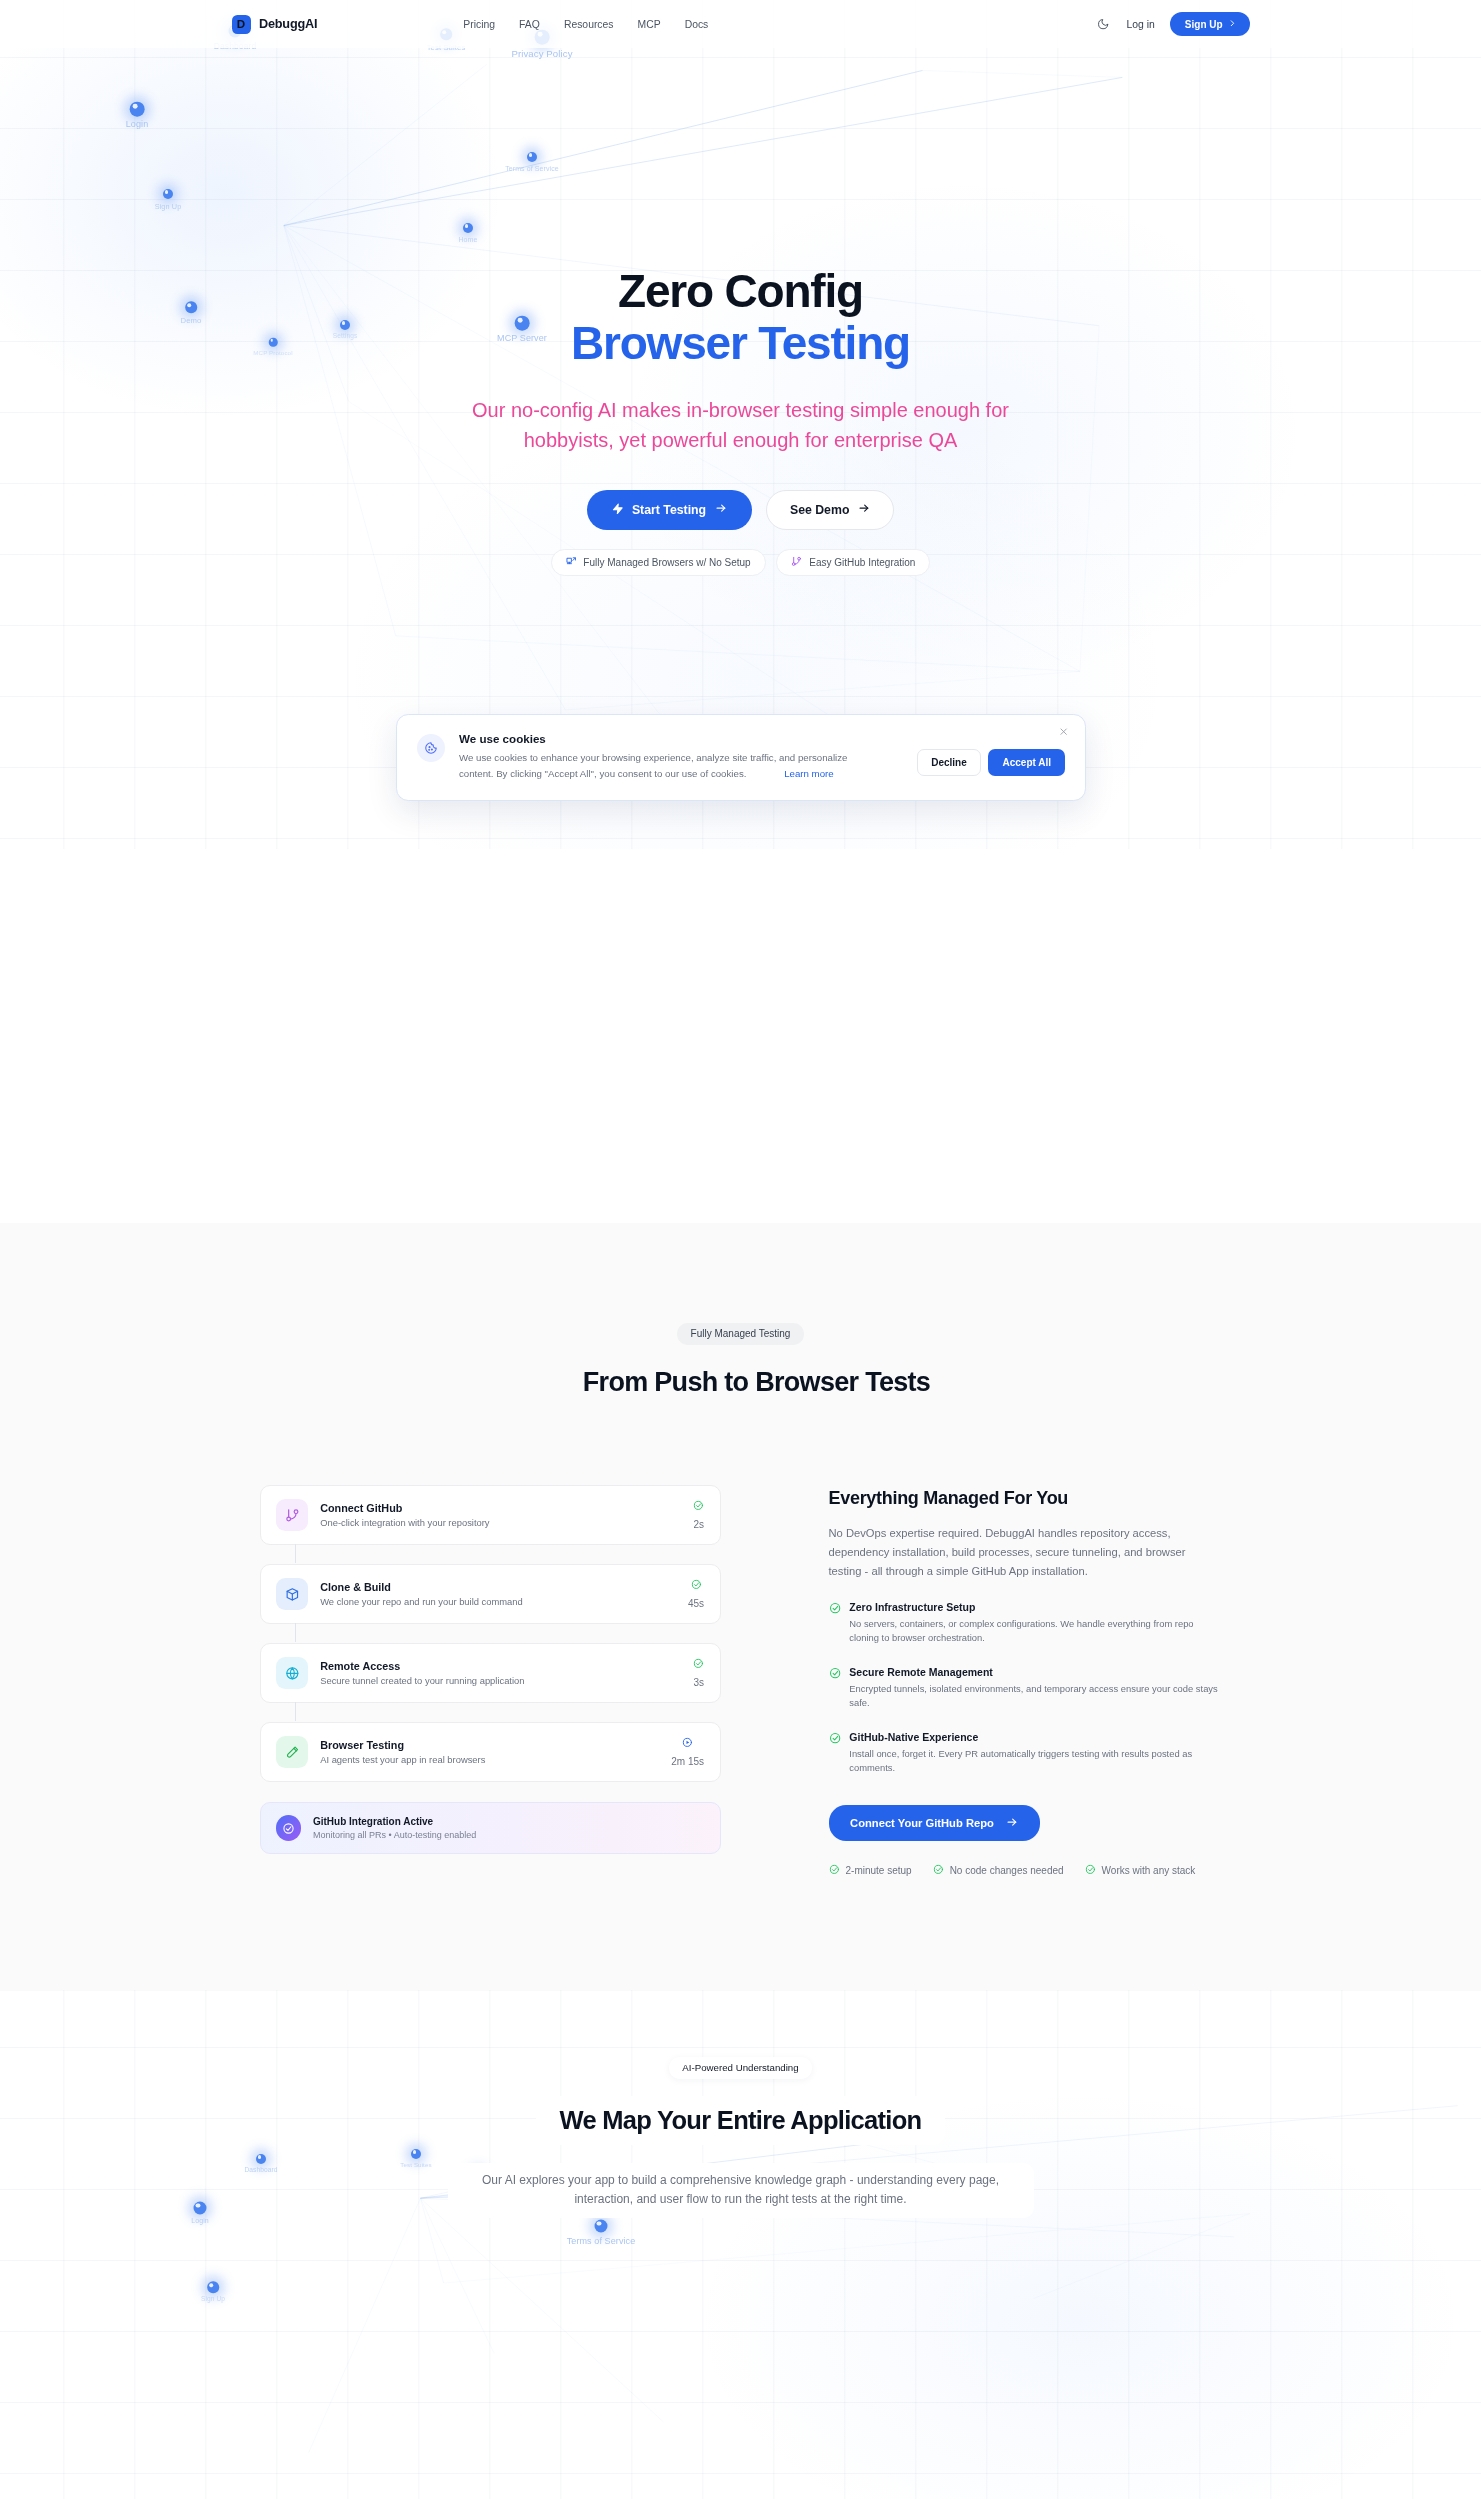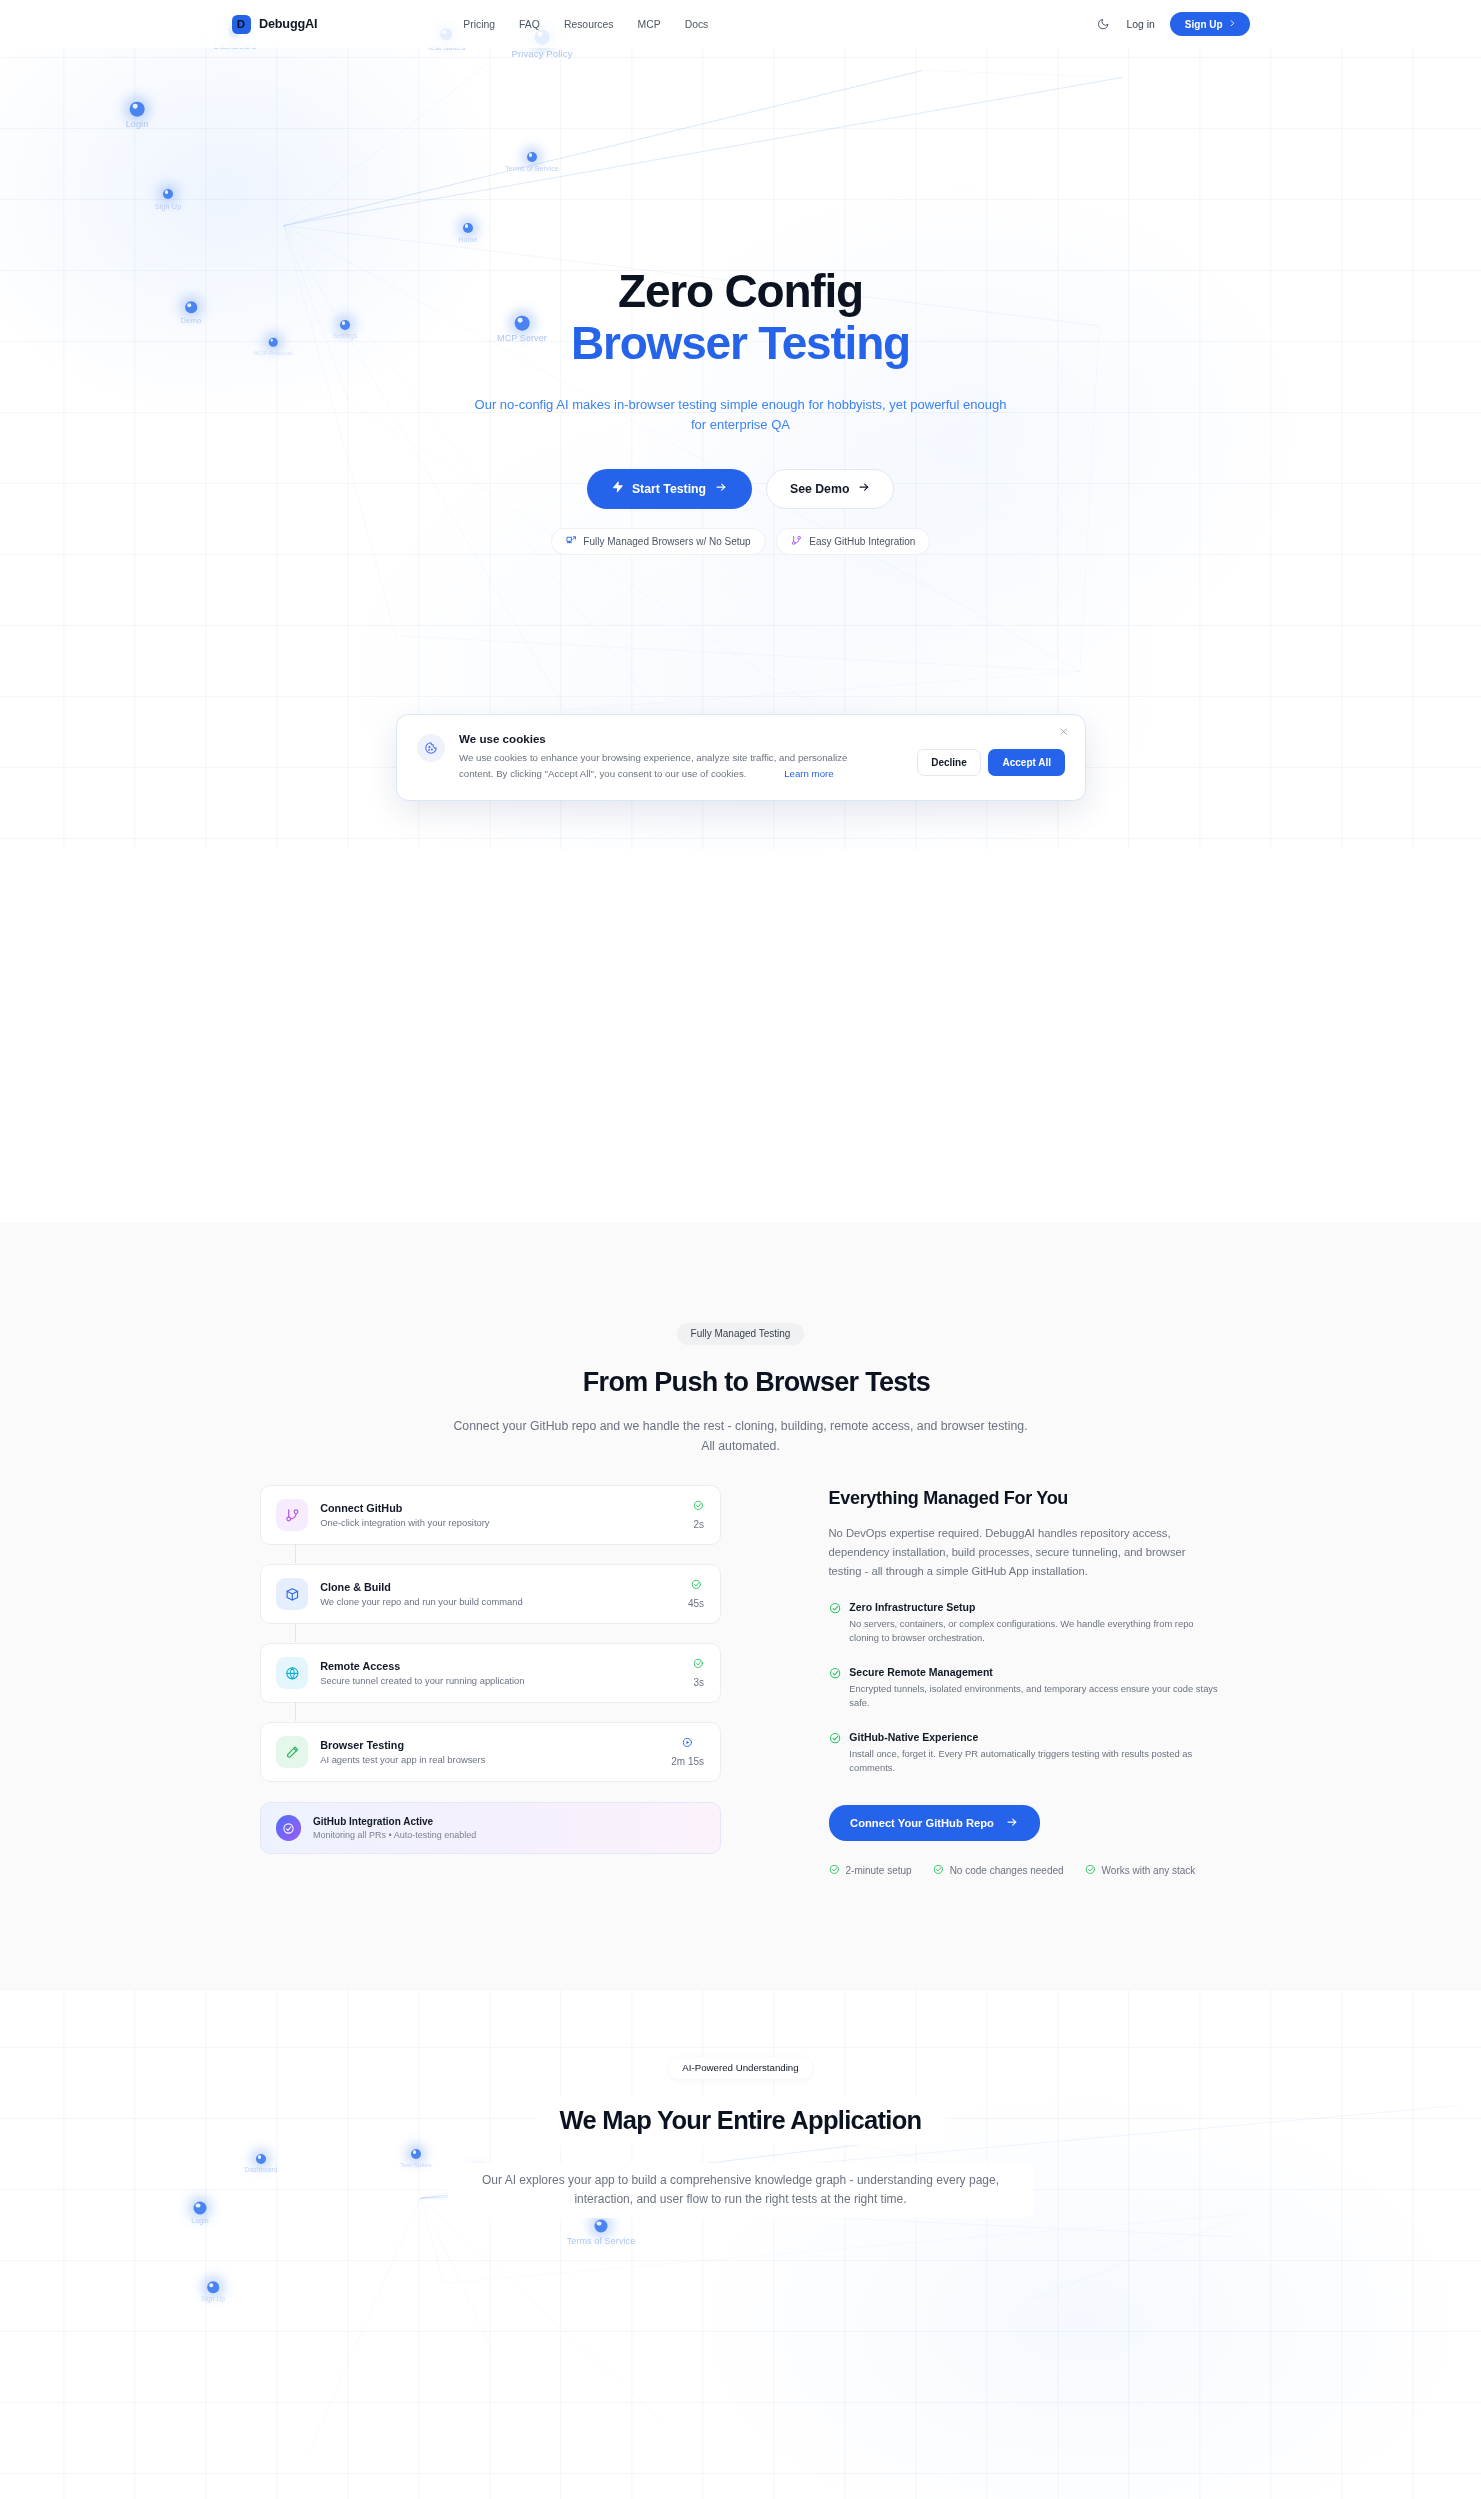--- a/index.html
+++ b/index.html
@@ -70,21 +70,21 @@
     display:flex; align-items:center; gap:5.4px; cursor:pointer;
   }
 
   
   .hero { position:absolute; top:0; left:0; right:0; height:849px; }
   .hero-content{ position:absolute; top:266px; left:0; right:0; text-align:center; z-index:20; }
   .h1 { font-size:46px; line-height:1.12; font-weight:700; letter-spacing:-1.2px; color:#0b1220; }
   .h1 .blue { color:#2563eb; display:block; }
   .sub {
     margin:26px auto 0; width:548px;
-    font-size:13px; line-height:1.52; color:#3b82f6; font-weight:400;
+    font-size:20px; line-height:1.52; color:#ec4899; font-weight:400;
   }
   .cta-row{ margin-top:34px; display:flex; justify-content:center; gap:14px; }
   .btn-primary{
     background:#2563eb; color:#fff; border:none; border-radius:20px;
     padding:7px 25px; font-size:12.3px; font-weight:600;
     display:flex; align-items:center; gap:8.5px; cursor:pointer;
   }
   .btn-ghost{
     background:#fff; color:#111827; border:0.8px solid #e4e7ec; border-radius:20px;
     padding:11.6px 23px; font-size:12.3px; font-weight:600;
@@ -400,21 +400,20 @@
           <line x1="5" y1="5" x2="19" y2="19"></line>
           <line x1="19" y1="5" x2="5" y2="19"></line>
         </svg>
     </button>
   </div>
 
   <div class="sec2">
     <div class="sec2-head">
       <div class="badge">Fully Managed Testing</div>
       <h2 class="h2">From Push to Browser Tests</h2>
-      <p class="sec2-sub">Connect your GitHub repo and we handle the rest - cloning, building, remote access, and browser testing. All automated.</p>
     </div>
 
     <div class="sec2-body">
 
       <div class="steps">
         <div class="step">
           <div class="step-ico" style="background:#f7ecfd">
             <svg width="14.7" height="14.7" viewBox="0 0 24 24" fill="none" stroke="#b05ce0" stroke-width="2" stroke-linecap="round" stroke-linejoin="round">
                 <line x1="6" y1="3" x2="6" y2="15"></line>
                 <circle cx="18" cy="6" r="3"></circle>

